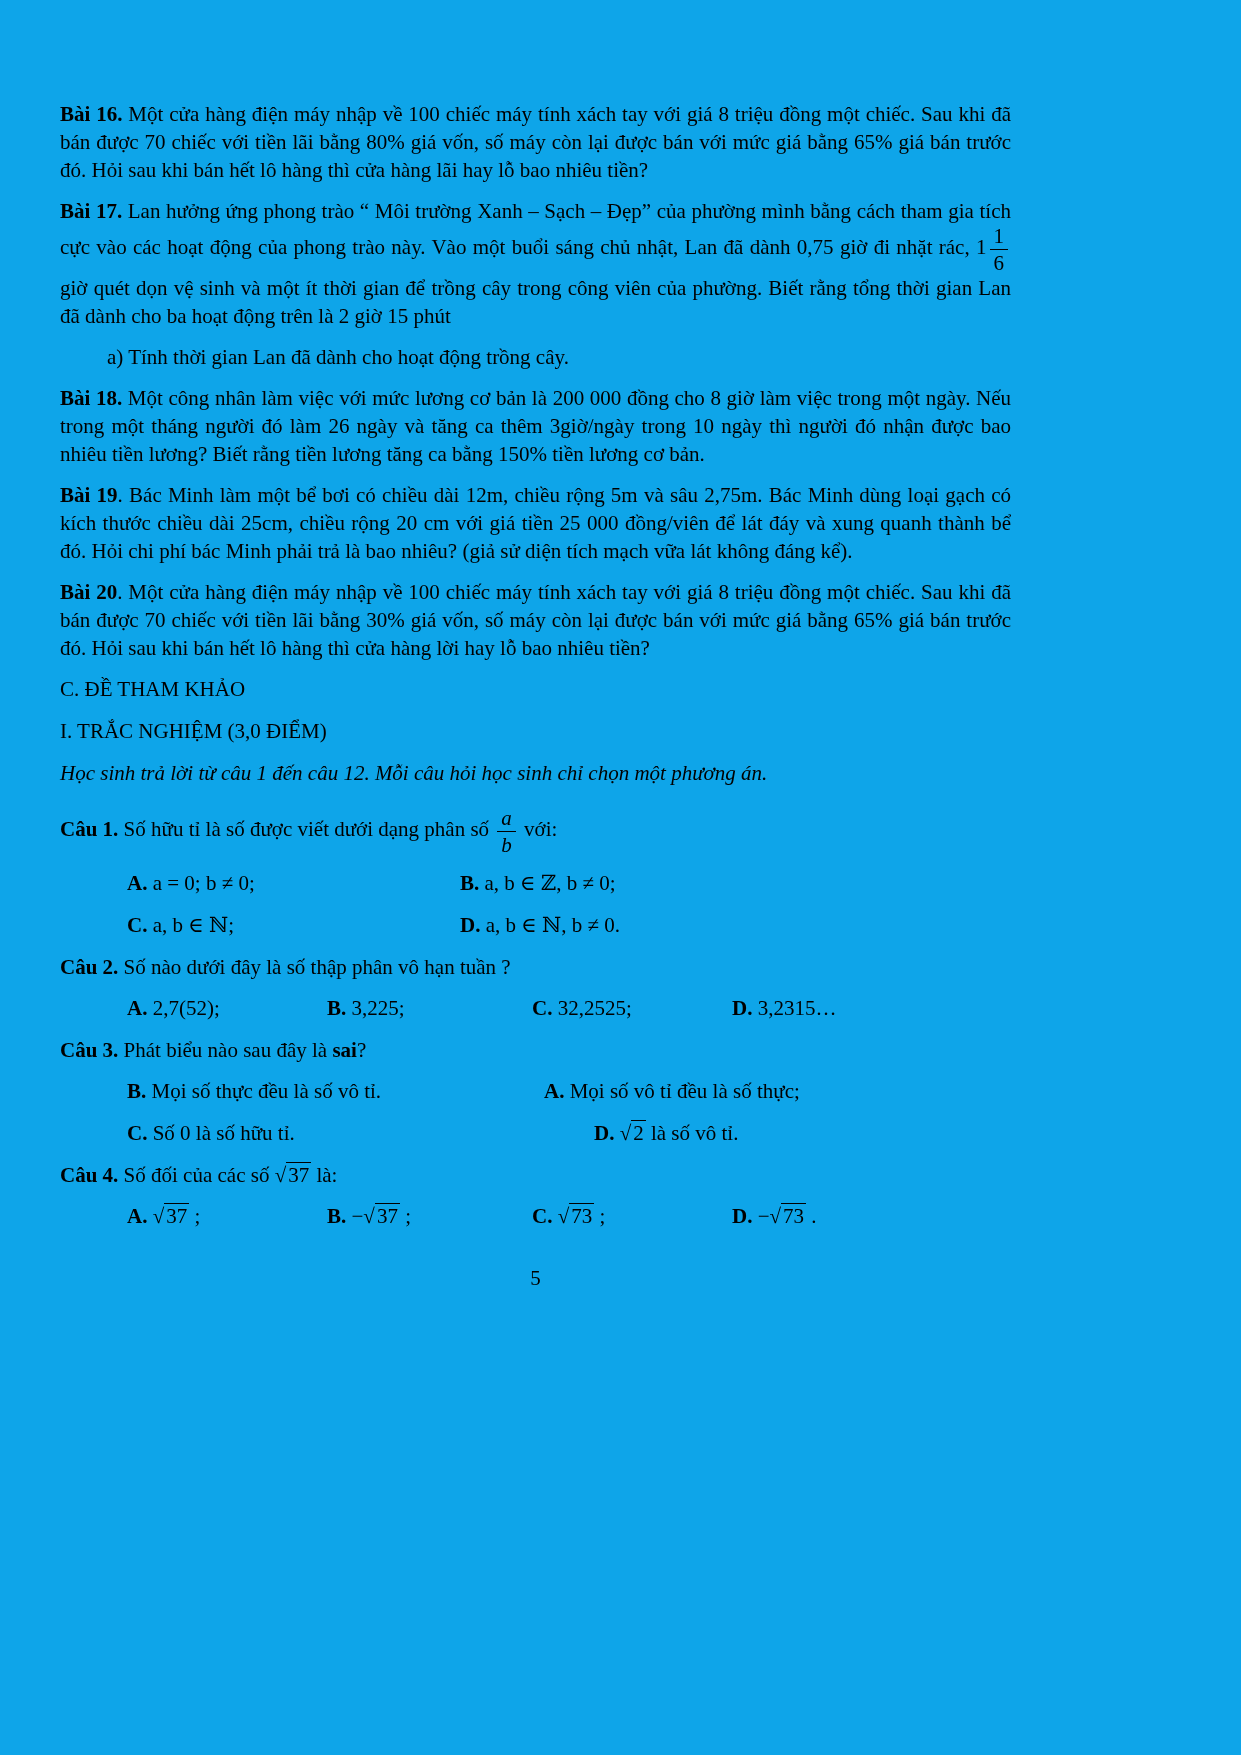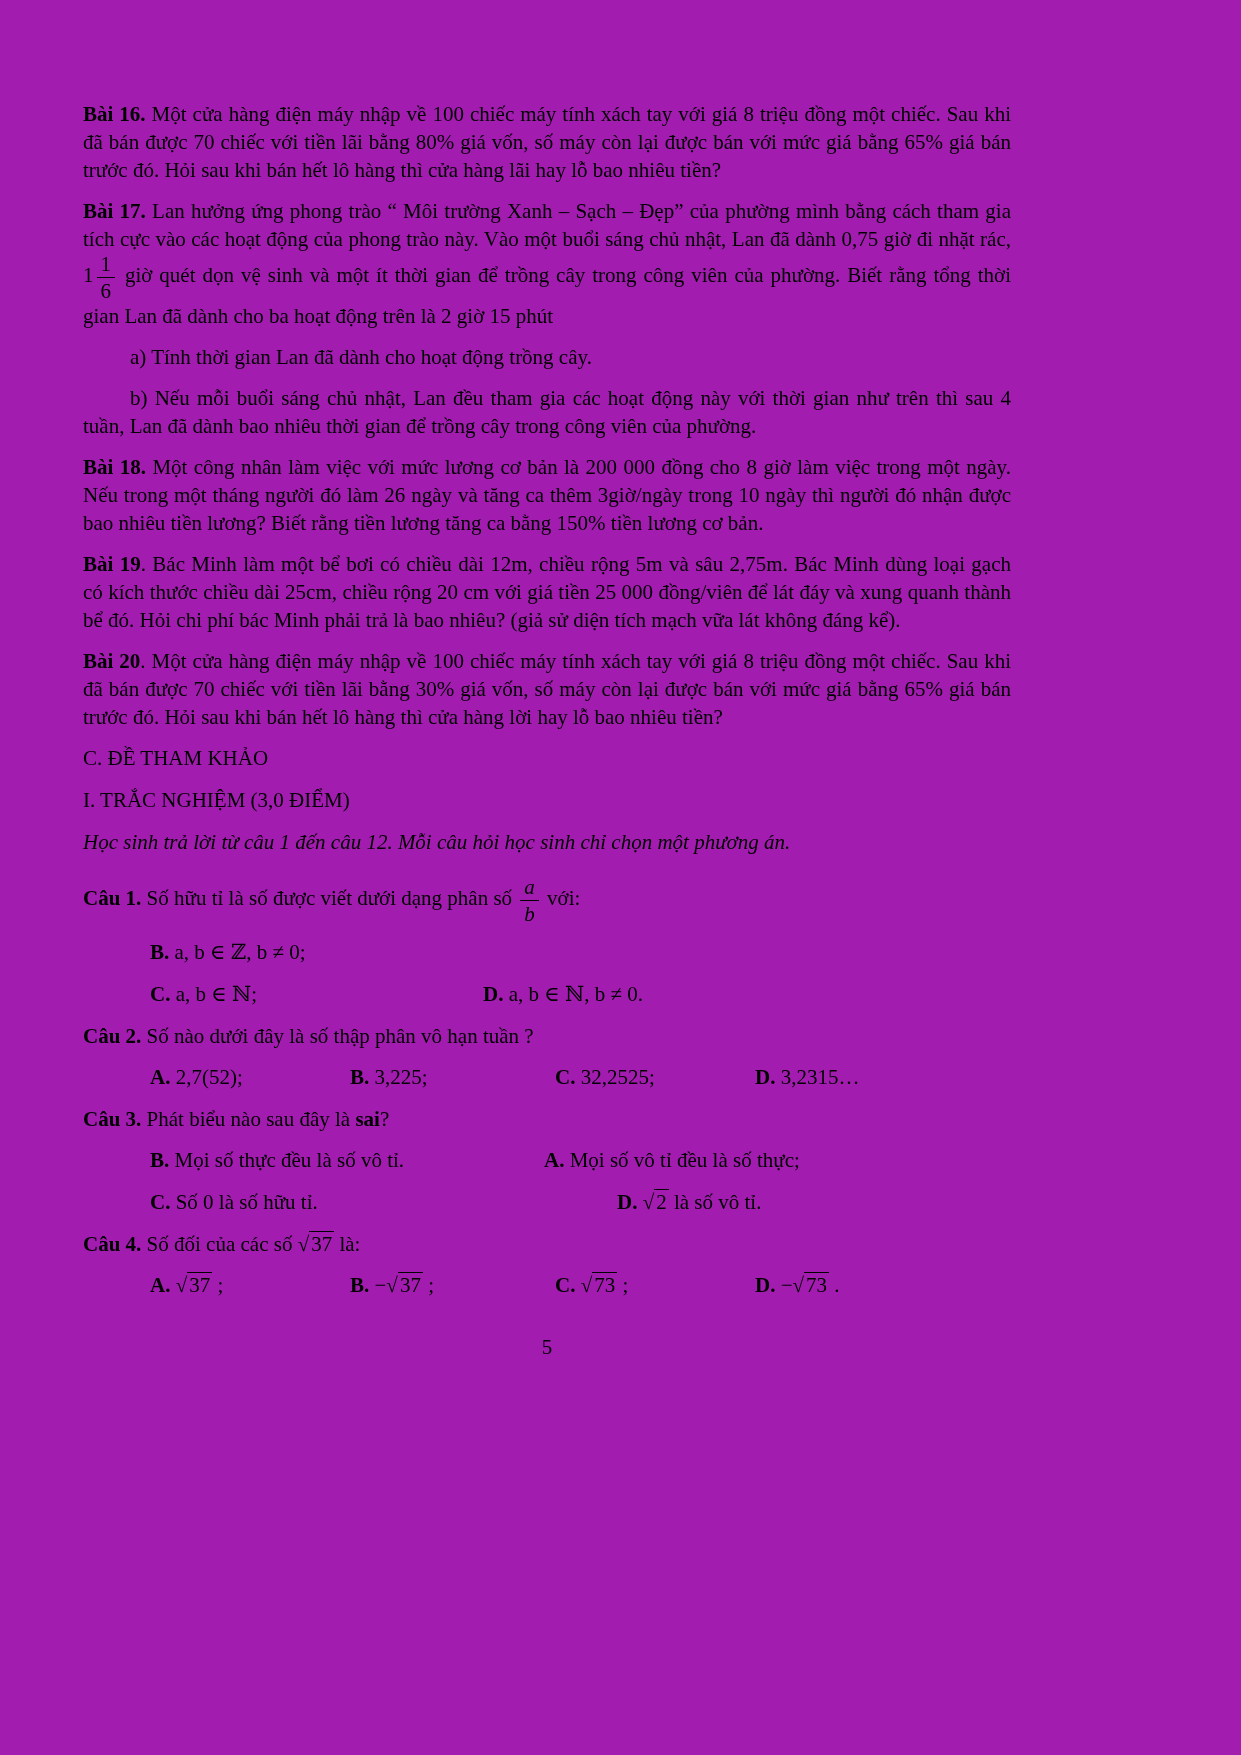--- a/index.html
+++ b/index.html
@@ -1,22 +1,22 @@
 <!DOCTYPE html>
 <html><head>
 <meta charset="utf-8">
 <style>
   * { box-sizing: border-box; }
   html, body { margin: 0; padding: 0; background: #ffffff; }
   .page {
     position: relative;
     width: 1241px;
     min-height: 1755px;
-    padding: 100px 230px 40px 83px;
-    background: #a21caf;
+    padding: 100px 230px 40px 60px;
+    background: #0ea5e9;
     font-family: "Liberation Serif", "DejaVu Serif", serif;
     font-size: 21px;
     line-height: 28px;
     color: #000000;
   }
   .para { margin: 0 0 13px 0; text-align: justify; }
   .indent { text-indent: 47px; }
   .plabel { font-weight: bold; }
   .sec-header { font-weight: normal; margin: 6px 0 14px 0; }
   .instruction { font-style: italic; margin: 0 0 20px 0; }
@@ -43,37 +43,37 @@
 <body>
 
 <div class="page">
 
   <p class="para"><b class="plabel">Bài 16.</b><span> Một cửa hàng điện máy nhập về 100 chiếc máy tính xách tay với giá 8 triệu đồng một chiếc. Sau khi đã bán được 70 chiếc với tiền lãi bằng 80% giá vốn, số máy còn lại được bán với mức giá bằng 65% giá bán trước đó. Hỏi sau khi bán hết lô hàng thì cửa hàng lãi hay lỗ bao nhiêu tiền?</span></p>
 
   <p class="para"><b class="plabel">Bài 17.</b><span> Lan hưởng ứng phong trào “ Môi trường Xanh – Sạch – Đẹp” của phường mình bằng cách tham gia tích cực vào các hoạt động của phong trào này. Vào một buổi sáng chủ nhật, Lan đã dành 0,75 giờ đi nhặt rác, </span><span class="mixed"><span class="whole">1</span><span class="frac"><span class="num">1</span><span class="den">6</span></span></span><span> giờ quét dọn vệ sinh và một ít thời gian để trồng cây trong công viên của phường. Biết rằng tổng thời gian Lan đã dành cho ba hoạt động trên là 2 giờ 15 phút</span></p>
 
   <p class="para indent">a) Tính thời gian Lan đã dành cho hoạt động trồng cây.</p>
 
-  <p class="para indent">b) Nếu mỗi buổi sáng chủ nhật, Lan đều tham gia các hoạt động này với thời gian như trên thì sau 4 tuần, Lan đã dành bao nhiêu thời gian để trồng cây trong công viên của phường.</p>
 
   <p class="para"><b class="plabel">Bài 18.</b><span> Một công nhân làm việc với mức lương cơ bản là 200 000 đồng cho 8 giờ làm việc trong một ngày. Nếu trong một tháng người đó làm 26 ngày và tăng ca thêm 3giờ/ngày trong 10 ngày thì người đó nhận được bao nhiêu tiền lương? Biết rằng tiền lương tăng ca bằng 150% tiền lương cơ bản.</span></p>
 
   <p class="para"><b class="plabel">Bài 19</b><span>. Bác Minh làm một bể bơi có chiều dài 12m, chiều rộng 5m và sâu 2,75m. Bác Minh dùng loại gạch có kích thước chiều dài 25cm, chiều rộng 20 cm với giá tiền 25 000 đồng/viên để lát đáy và xung quanh thành bể đó. Hỏi chi phí bác Minh phải trả là bao nhiêu? (giả sử diện tích mạch vữa lát không đáng kể).</span></p>
 
   <p class="para"><b class="plabel">Bài 20</b><span>. Một cửa hàng điện máy nhập về 100 chiếc máy tính xách tay với giá 8 triệu đồng một chiếc. Sau khi đã bán được 70 chiếc với tiền lãi bằng 30% giá vốn, số máy còn lại được bán với mức giá bằng 65% giá bán trước đó. Hỏi sau khi bán hết lô hàng thì cửa hàng lời hay lỗ bao nhiêu tiền?</span></p>
 
   <p class="sec-header">C. ĐỀ THAM KHẢO</p>
 
   <p class="sec-header">I. TRẮC NGHIỆM (3,0 ĐIỂM)</p>
 
   <p class="instruction">Học sinh trả lời từ câu 1 đến câu 12. Mỗi câu hỏi học sinh chỉ chọn một phương án.</p>
 
   <p class="para"><b class="plabel">Câu 1.</b><span> Số hữu tỉ là số được viết dưới dạng phân số </span><span class="frac mi"><span class="num">a</span><span class="den">b</span></span><span> với:</span></p>
 
   <div class="optrow">
+    <span class="opt col-333"><b class="plabel">A.</b><span> a = 0; b ≠ 0;</span></span>
     <span class="opt opt-last"><b class="plabel">B.</b><span> a, b ∈ ℤ, b ≠ 0;</span></span>
   </div>
   <div class="optrow">
     <span class="opt col-333"><b class="plabel">C.</b><span> a, b ∈ ℕ;</span></span>
     <span class="opt opt-last"><b class="plabel">D.</b><span> a, b ∈ ℕ, b ≠ 0.</span></span>
   </div>
 
   <p class="para"><b class="plabel">Câu 2.</b><span> Số nào dưới đây là số thập phân vô hạn tuần ?</span></p>
 
   <div class="optrow">

